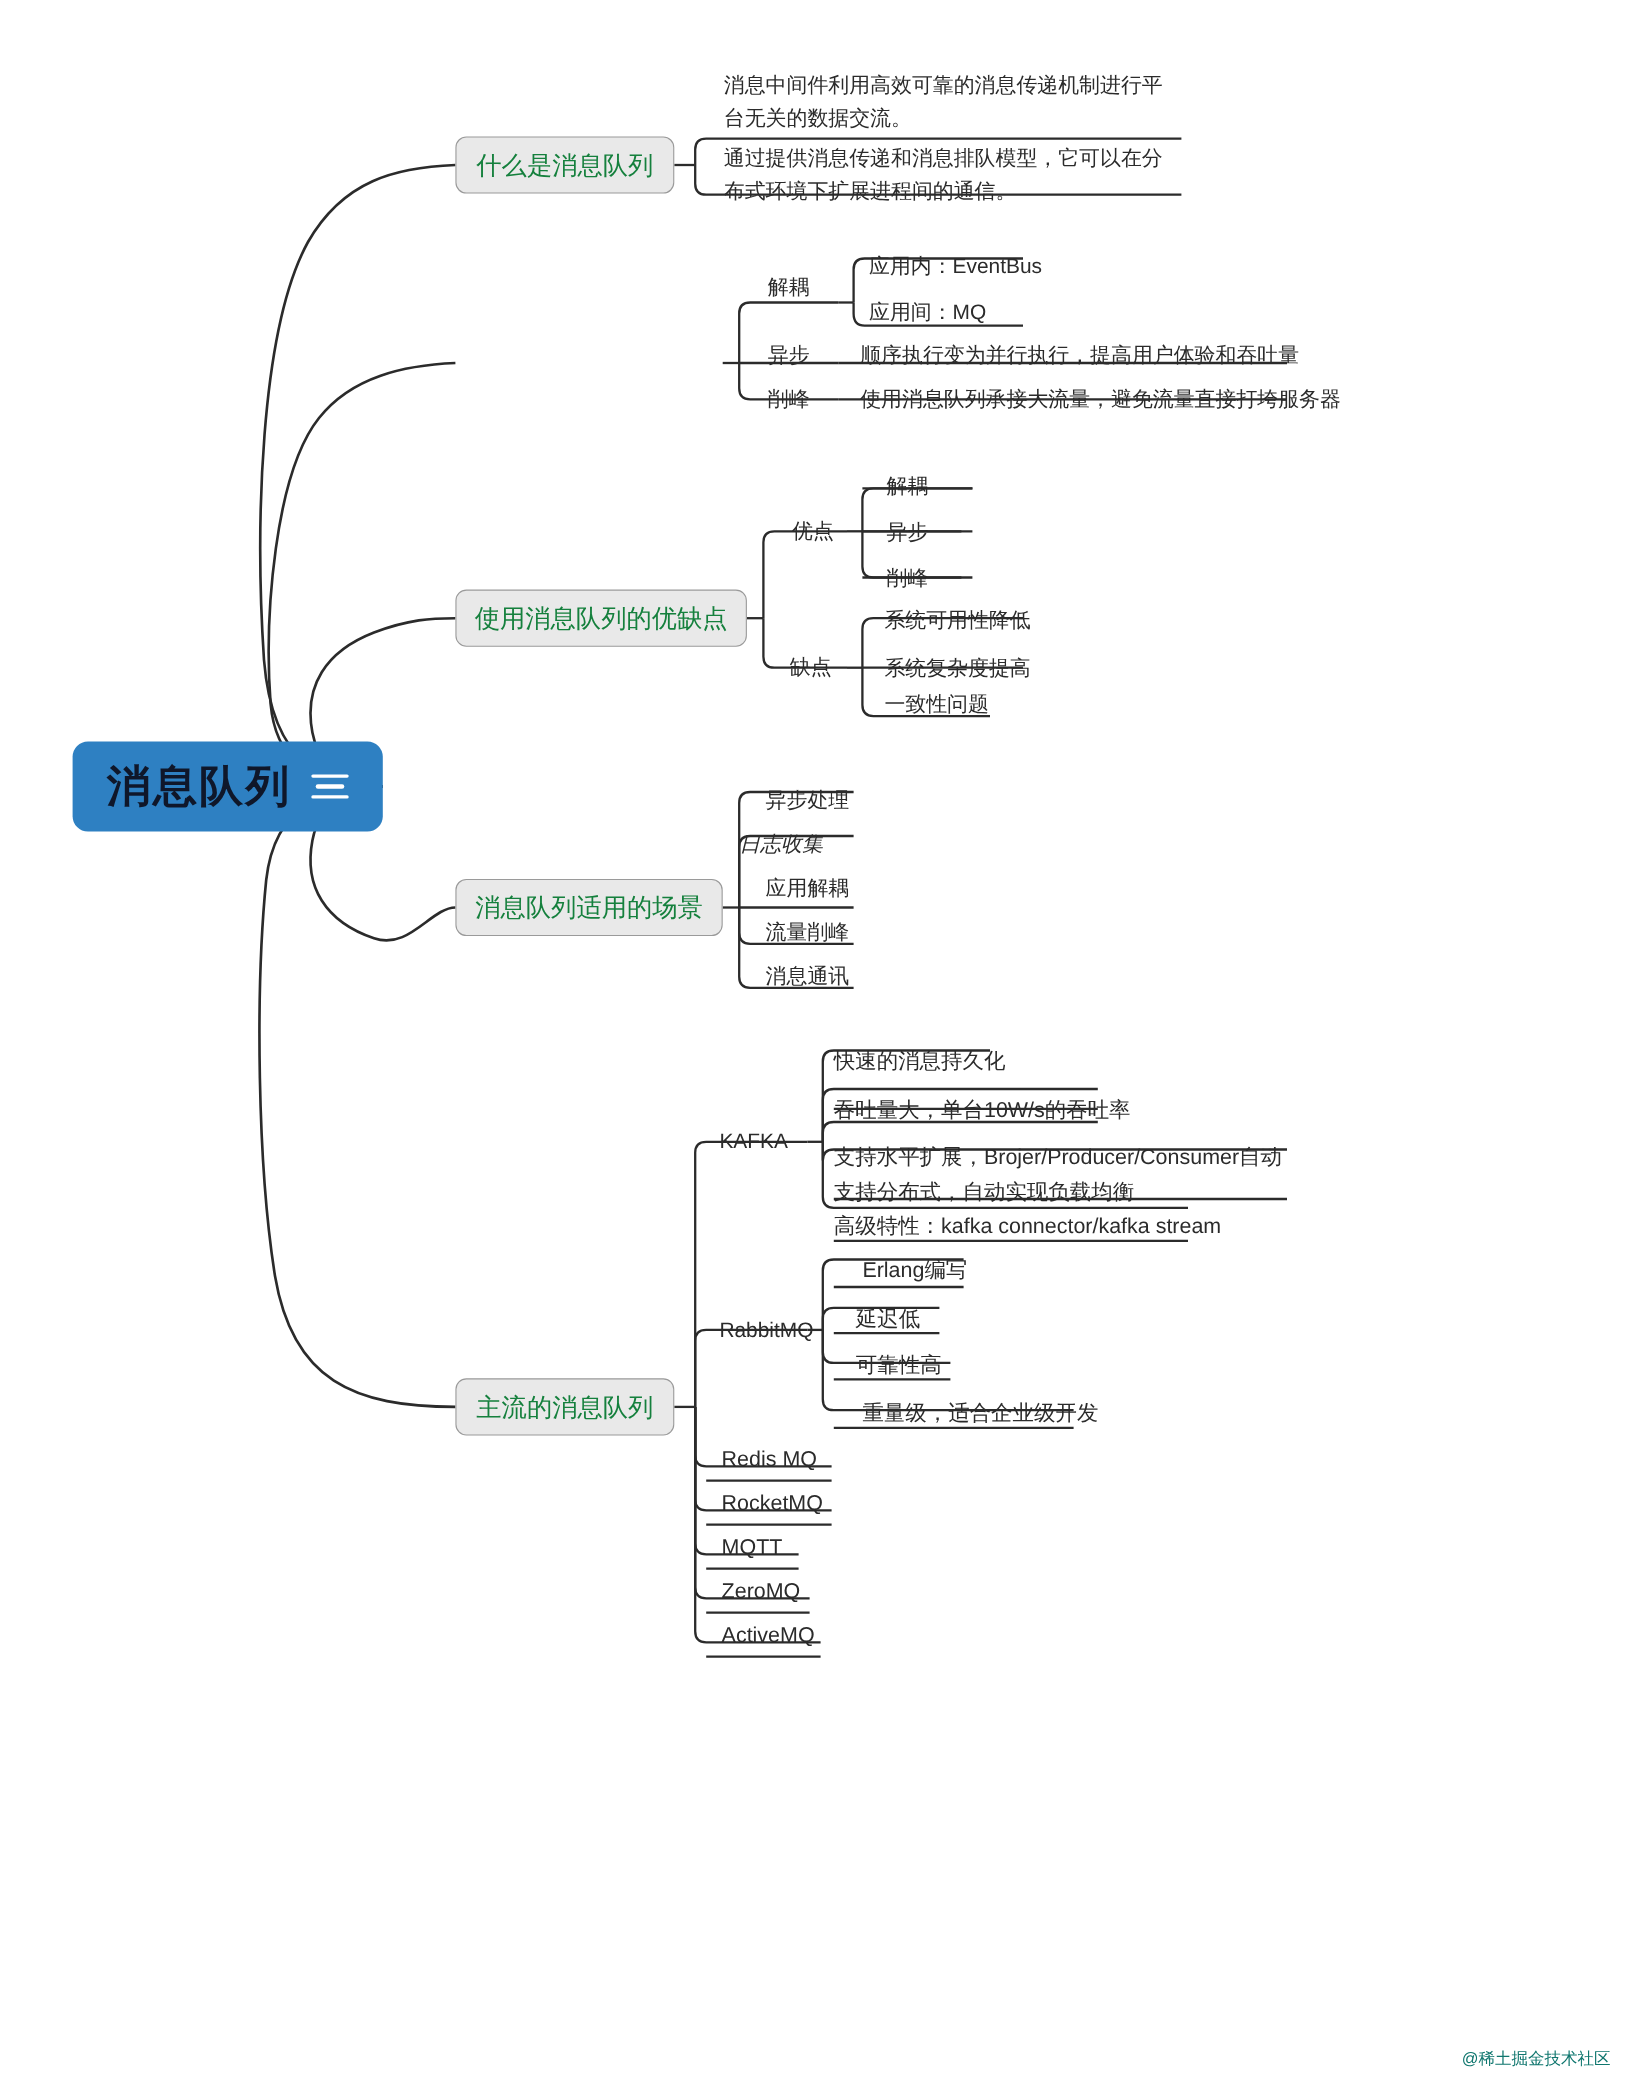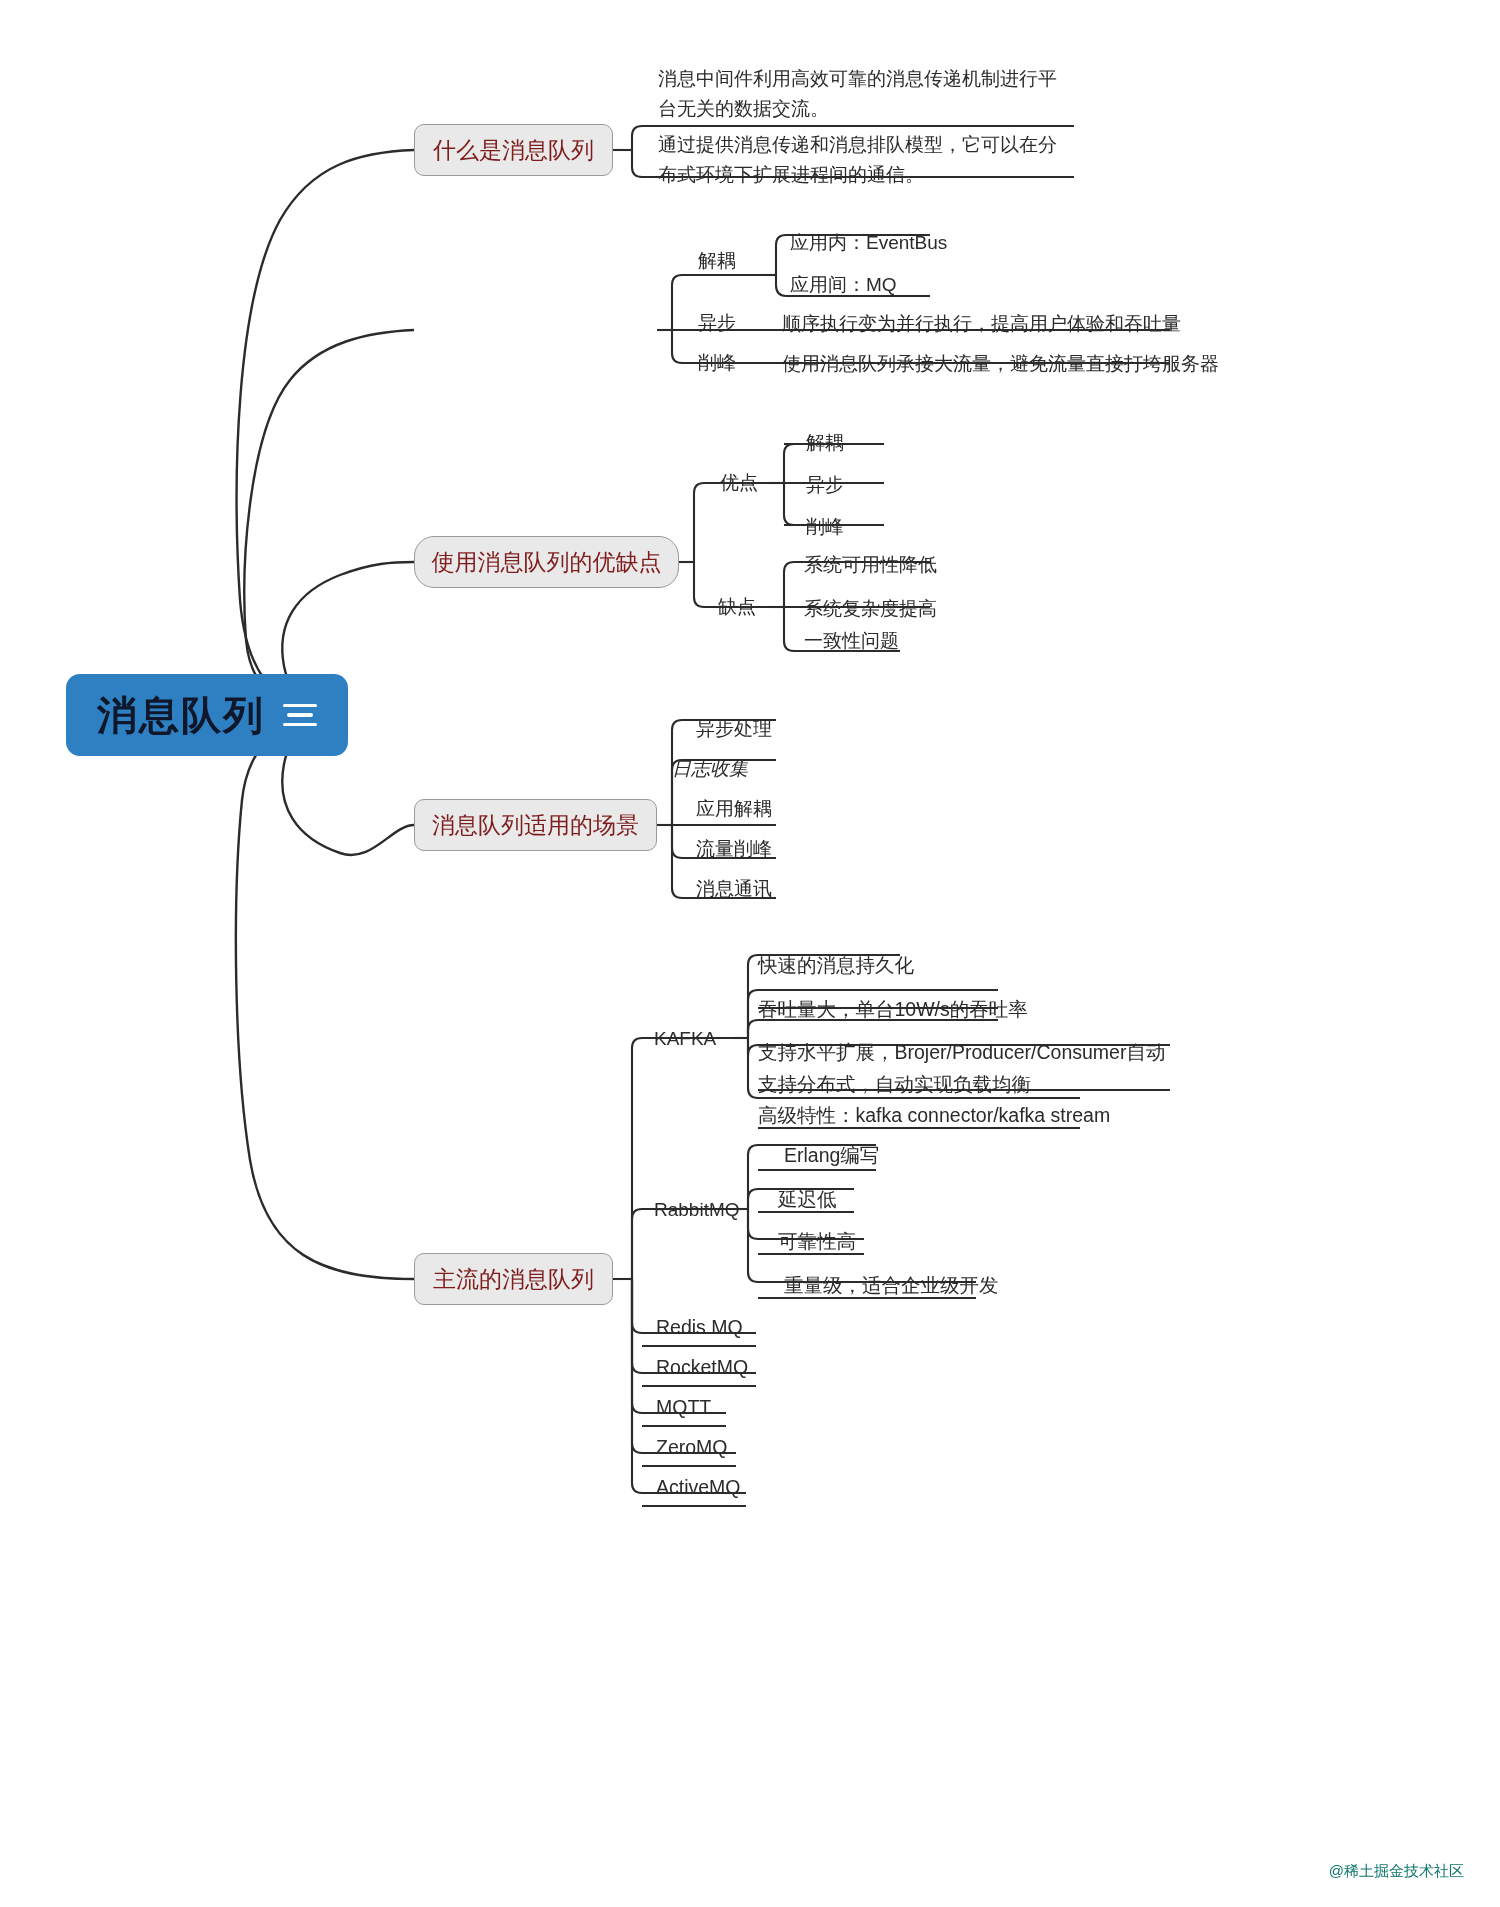--- a/index.html
+++ b/index.html
@@ -29,21 +29,21 @@
   .ham{display:inline-block;width:34px;}
   .ham i{display:block;height:3.5px;background:#ffffff;border-radius:2px;margin:6px 0;}
   .ham i:nth-child(1){width:34px;}
   .ham i:nth-child(2){width:26px;margin-left:4px;}
   .ham i:nth-child(3){width:34px;}
 
   
   .pill{
     background:#e9e9e9;border:1.6px solid #9a9a9a;border-radius:10px;
     display:flex;align-items:center;justify-content:center;
-    font-size:23px;color:#7f1d1d;height:52px;padding:0 18px;white-space:nowrap;
+    font-size:23px;color:#15803d;height:52px;padding:0 18px;white-space:nowrap;
   }
 
   
   .plain{
     font-size:19px;color:#2b2b2b;white-space:nowrap;
     display:flex;align-items:center;height:30px;
   }
 
   
   .leaf{
@@ -186,21 +186,21 @@
     <span>顺序执行变为并行执行，提高用户体验和吞吐量</span>
   </div>
 
   <div class="node plain" style="left:698px;top:348px;">
     <span>削峰</span>
   </div>
   <div class="node leaf" style="left:776px;top:347px;">
     <span>使用消息队列承接大流量，避免流量直接打垮服务器</span>
   </div>
 
-  <div class="node pill" style="left:414px;top:536px;width:265px;border-radius:20px;">
+  <div class="node pill" style="left:414px;top:536px;width:265px;">
     <span>使用消息队列的优缺点</span>
   </div>
 
   <div class="node plain" style="left:720px;top:468px;">
     <span>优点</span>
   </div>
   <div class="node leaf" style="left:800px;top:426px;">
     <span>解耦</span>
   </div>
   <div class="node leaf" style="left:800px;top:468px;">

